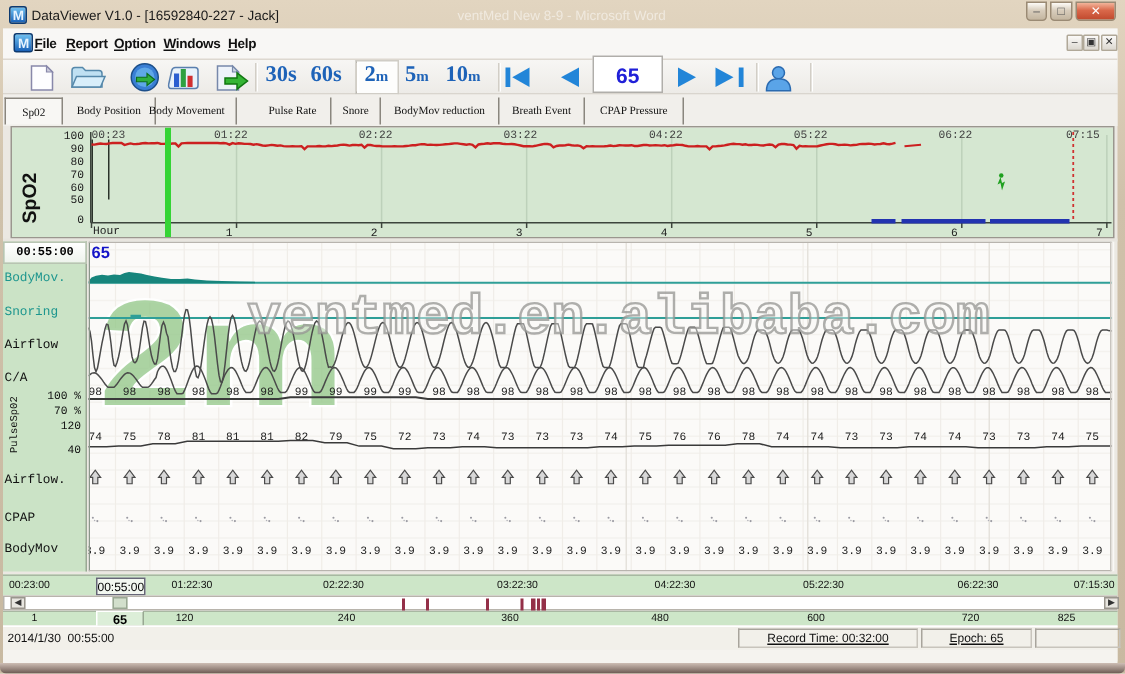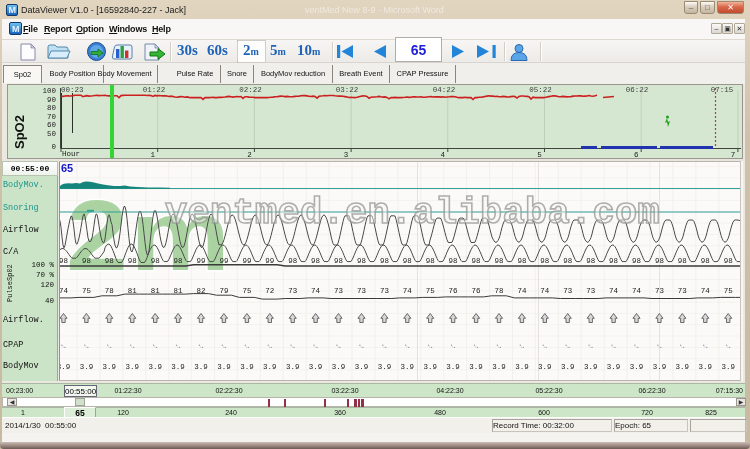--- a/index.html
+++ b/index.html
@@ -17,40 +17,40 @@
 .mitem u { text-decoration:underline; }
 .mdico { position:absolute; left:9px; top:22px; width:13px; height:13px; background:linear-gradient(#6fc0f0,#1a62b8); border:1px solid #0d3a70; border-radius:2px; }
 .mdibtn { position:absolute; top:23px; width:11px; height:11px; background:linear-gradient(#fbfaf8,#dcd8d0); border:1px solid #b0a898; font-size:7px; color:#333; text-align:center; line-height:9px; border-radius:1px; }
 .toolbar { position:absolute; left:2px; top:40px; width:743px; height:23px; background:linear-gradient(#f7f6f4,#edebe7); border-bottom:1px solid #d9d5ce; }
 .tbtxt { position:absolute; top:42px; font-family:"Liberation Serif", serif; font-weight:bold; font-size:15px; color:#1e63b8; }
 .tbtxt .sub { font-size:10px; }
 .tbtn2m { position:absolute; left:237px; top:40px; width:29px; height:23px; background:#fdfdfc; border:1px solid #d0cdc6; border-left-color:#b8b5ae; box-shadow:inset 1px 1px 0 #fff; }
 .tsep { position:absolute; top:42px; height:19px; width:1px; background:#d2cec6; box-shadow:1px 0 0 #fff; }
 .numbox { position:absolute; left:395px; top:37px; width:47px; height:25px; background:#fff; border:1px solid #b0aeaa; text-align:center; font-family:"Liberation Sans", sans-serif; font-weight:bold; font-size:14px; color:#2020d8; line-height:24px; }
 .tabrow { position:absolute; left:2px; top:63px; width:743px; height:21px; background:#f1efeb; }
-.tab { position:absolute; top:65px; height:18px; font-family:Liberation Sans, sans-serif; font-size:7.5px; line-height:18px; text-align:center; color:#111; border-right:1px solid #8a867e; white-space:nowrap; }
+.tab { position:absolute; top:65px; height:18px; font-family:Liberation Serif, serif; font-size:7.5px; line-height:18px; text-align:center; color:#111; border-right:1px solid #8a867e; white-space:nowrap; }
 .tab.active { background:#f8f7f4; border:1px solid #8a867e; border-bottom:none; }
 .spo2panel { position:absolute; left:7px; top:84px; width:736px; height:75px; border:1px solid #9a968e; }
 .spo2lab { position:absolute; left:12px; top:149px; transform:rotate(-90deg); transform-origin:left top; font-family:"Liberation Sans", sans-serif; font-weight:bold; font-size:13px; color:#111; }
 .gapband { position:absolute; left:2px; top:159px; width:743px; height:2px; background:#e8e5df; }
 .sbar { position:absolute; left:2px; top:161px; width:56px; height:220px; background:#cbe3c6; border-right:1px solid #9aa894; }
 .sbtn { position:absolute; left:2px; top:161px; width:56px; height:15px; background:linear-gradient(#ffffff,#eef3ec); border:1px solid #b8c4b2; font-family:"Liberation Mono", monospace; font-weight:bold; font-size:8px; text-align:center; line-height:14px; color:#000; }
 .slab { position:absolute; left:3px; font-family:"Liberation Mono", monospace; font-size:8.5px; color:#111; white-space:pre; }
 .slab.teal { color:#1d968e; }
 .slab.r { left:auto; right:696px; font-size:7.5px; }
 .wm { position:absolute; left:165px; top:192px; font-family:Liberation Mono, monospace; font-weight:bold; font-size:37px; color:rgba(248,248,246,0.45); -webkit-text-stroke:1.6px rgba(148,148,146,0.75); white-space:nowrap; letter-spacing:0.3px; }
 .trow { position:absolute; left:2px; width:743px; background:#cde6c8; border-top:1px solid #a8b8a2; }
 .tlab { position:absolute; top:3px; font-size:7px; color:#111; white-space:nowrap; }
 .tbox { position:absolute; top:0.5px; width:33px; height:12px; background:#f2f7f0; border:1px solid #667; font-size:8px; text-align:center; line-height:11px; }
 .nbox { position:absolute; top:-1px; width:32px; height:11px; background:#dceed8; border:1px solid #98a892; border-top-color:#fff; border-left-color:#fff; font-size:8.5px; font-weight:bold; text-align:center; line-height:10px; }
 .scroll { position:absolute; left:2px; top:397px; width:743px; height:10px; background:#fff; border:1px solid #b8b4ac; }
 .sbtnl, .sbtnr { position:absolute; width:10px; height:8px; background:#e8e6e0; border:1px solid #9a968e; font-size:6px; line-height:7px; text-align:center; color:#333; }
 .thumb { position:absolute; left:75px; top:398px; width:10px; height:8px; background:#d2dfcc; border:1px solid #9aa894; }
 .status { position:absolute; left:2px; top:417px; width:743px; height:16px; background:#f2f0ea; border-top:1px solid #fff; font-size:8px; color:#111; }
-.spanel { position:absolute; top:1px; height:13px; border:1px solid #c8c4bc; border-top-color:#a8a49c; border-left-color:#a8a49c; line-height:12px; }
+.spanel { position:absolute; top:1px; height:13px; border:1px solid #c8c4bc; border-top-color:#a8a49c; border-left-color:#a8a49c; text-align:center; line-height:12px;text-decoration:underline; }
 .botfill { position:absolute; left:2px; top:433px; width:743px; height:9px; background:#f5f3ef; }
 .botframe { position:absolute; left:0; top:442px; width:750px; height:7px; background:linear-gradient(#cdbdb4,#9a8880 55%,#6a5a52); border-radius:0 0 4px 4px; }
 </style></head>
 <body>
 <div class="frame"></div>
 <div class="appicon"></div>
 <div class="title">DataViewer V1.0 - [16592840-227 - Jack]</div>
 <div class="ghost">ventMed New 8-9 - Microsoft Word</div>
 <div class="wbtn" style="left:684px;width:14px">–</div>
 <div class="wbtn" style="left:700px;width:15px">□</div>

